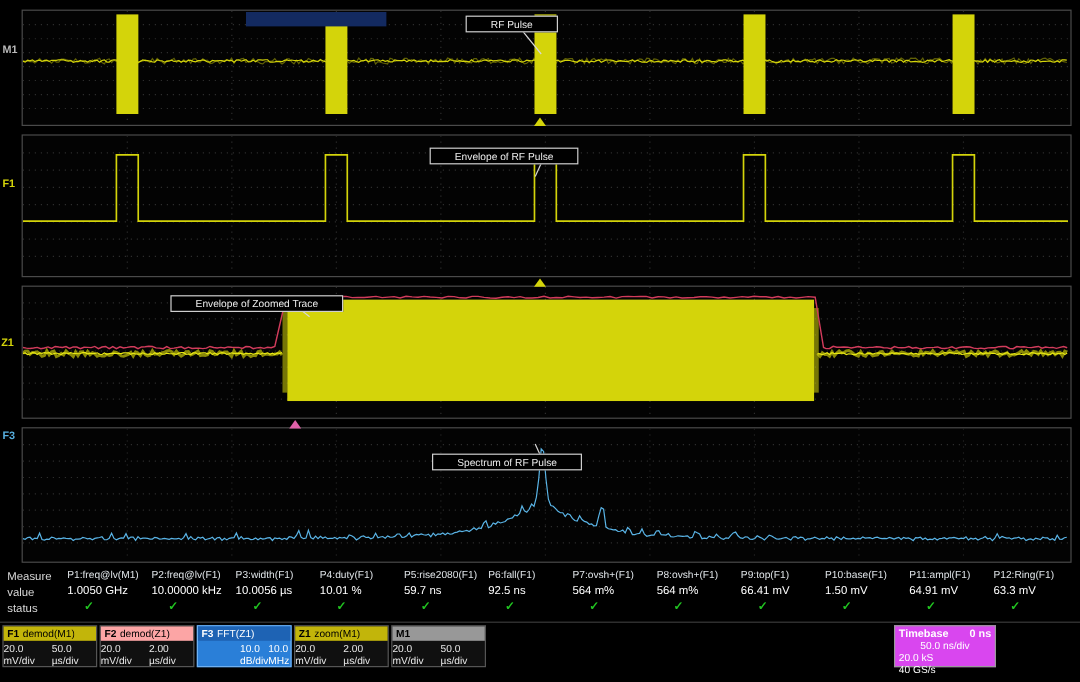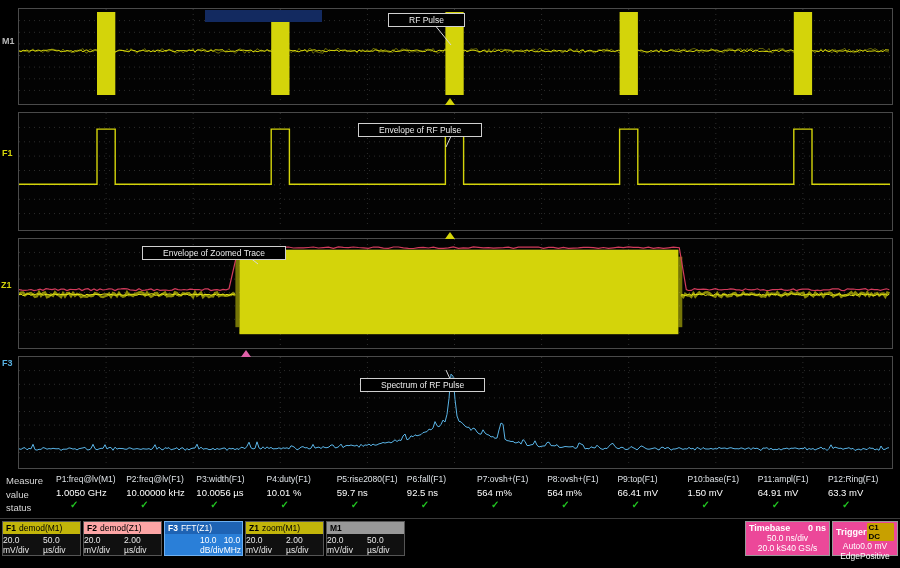--- a/index.html
+++ b/index.html
@@ -45,28 +45,28 @@
   .dfn{overflow:hidden;white-space:nowrap;}
   .dbody{flex:1;display:flex;align-items:center;justify-content:center;
          color:#e8e8e8;line-height:10px;}
   .dbox.yellow .dhead{background:#c2b50a;}
   .dbox.pink .dhead{background:#fca5a5;}
   .dbox.gray .dhead{background:#989898;}
   .dbox.blue-selected{background:#2a7fd8;border-color:#6fb0f0;}
   .dbox.blue-selected .dhead{background:#1e63b4;color:#fff;}
   .dbox.blue-selected .dbody{color:#fff;background:transparent;padding-left:35px;}
   .infobox{position:absolute;top:521px;height:35px;border:1px solid #999;box-sizing:border-box;
-           background:#ec4899;color:#fff;font-size:8.5px;padding:1px 3px;z-index:3;}
+           background:#d946ef;color:#fff;font-size:8.5px;padding:1px 3px;z-index:3;}
   #timebase-box{left:745px;width:85px;}
   #trigger-box{left:832px;width:66px;}
   .ib-head{display:flex;justify-content:space-between;align-items:center;
            font-weight:bold;font-size:9px;}
   .ib-line{line-height:10px;}
   .ib-line.right{text-align:center;}
-  .ib-line.between{display:flex;justify-content:center;}
+  .ib-line.between{display:flex;justify-content:space-between;flex-direction:column;}
   .badge{background:#c8a000;color:#000;padding:0 2px;font-size:8px;font-weight:bold;border-radius:1px;}
 </style>
 </head>
 <body>
 
 <div class="screen">
 
   <div class="panel" id="panel1">
       <svg id="svg1" width="871" height="93">
         <g stroke="#2d2d2d" stroke-width="1" stroke-dasharray="1 4">
@@ -324,28 +324,14 @@
       <span>Timebase</span>
       <span>0 ns</span>
     </div>
     <div class="ib-line right"><span>50.0 ns/div</span></div>
     <div class="ib-line between">
       <span>20.0 kS</span>
       <span>40 GS/s</span>
     </div>
   </div>
 
-  <div class="infobox" id="trigger-box">
-    <div class="ib-head">
-      <span>Trigger</span>
-      <span class="badge">C1 DC</span>
-    </div>
-    <div class="ib-line between">
-      <span>Auto</span>
-      <span>0.0 mV</span>
-    </div>
-    <div class="ib-line between">
-      <span>Edge</span>
-      <span>Positive</span>
-    </div>
-  </div>
 
 </div>
 
 </body></html>

